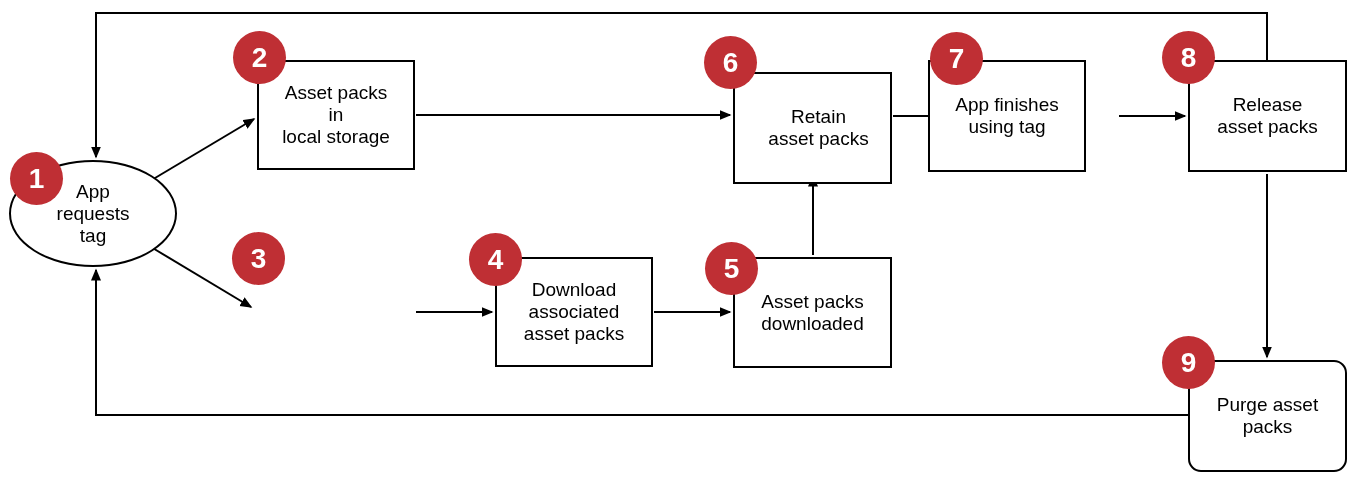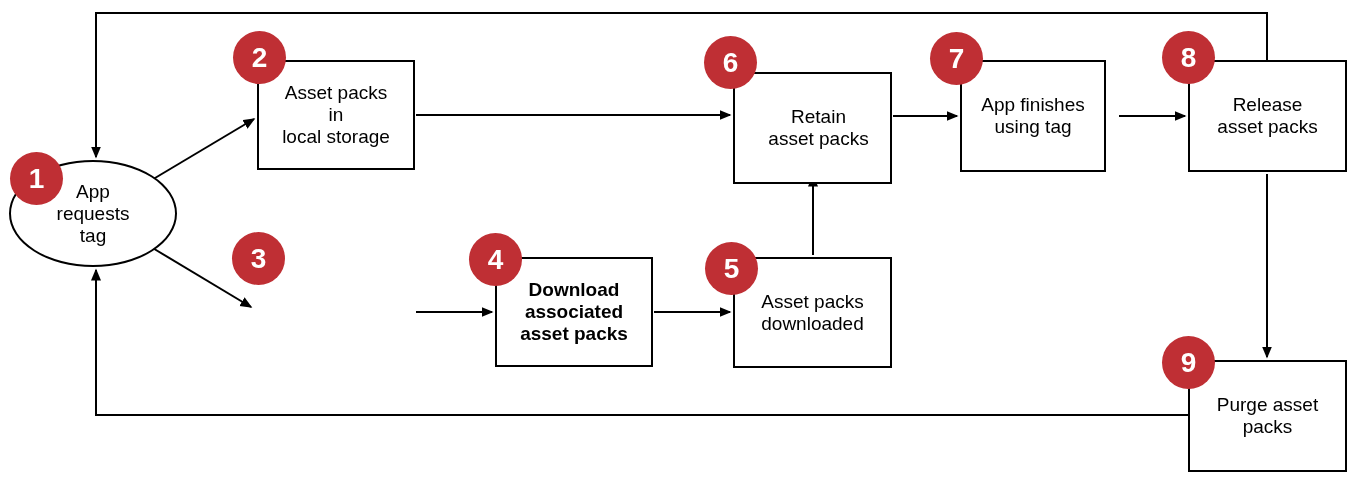--- a/index.html
+++ b/index.html
@@ -41,26 +41,26 @@
     font-size: 28px;
     font-weight: bold;
     display: flex;
     align-items: center;
     justify-content: center;
   }
   
   .n1 { left: 9px;    top: 160px; width: 168px; height: 107px; }
   .n2 { left: 257px;  top: 60px;  width: 158px; height: 110px; }
   .n3 { left: 257px;  top: 255px; width: 158px; height: 112px; }
-  .n4 { left: 495px;  top: 257px; width: 158px; height: 110px; font-weight: bold; }
+  .n4 { left: 495px;  top: 257px; width: 158px; height: 110px; }
   .n5 { left: 733px;  top: 257px; width: 159px; height: 111px; }
   .n6 { left: 733px;  top: 72px;  width: 159px; height: 112px; padding-left: 12px; }
-  .n7 { left: 960px;  top: 60px;  width: 146px; height: 112px; }
+  .n7 { left: 928px;  top: 60px;  width: 158px; height: 112px; }
   .n8 { left: 1188px; top: 60px;  width: 159px; height: 112px; }
-  .n9 { left: 1188px; top: 360px; width: 159px; height: 112px; }
+  .n9 { left: 1188px; top: 360px; width: 159px; height: 112px; border-radius: 13px; }
   
   .b1 { left: 10px;   top: 152px; }
   .b2 { left: 233px;  top: 31px;  }
   .b3 { left: 232px;  top: 232px; }
   .b4 { left: 469px;  top: 233px; }
   .b5 { left: 705px;  top: 242px; }
   .b6 { left: 704px;  top: 36px;  }
   .b7 { left: 930px;  top: 32px;  }
   .b8 { left: 1162px; top: 31px;  }
   .b9 { left: 1162px; top: 336px; }

